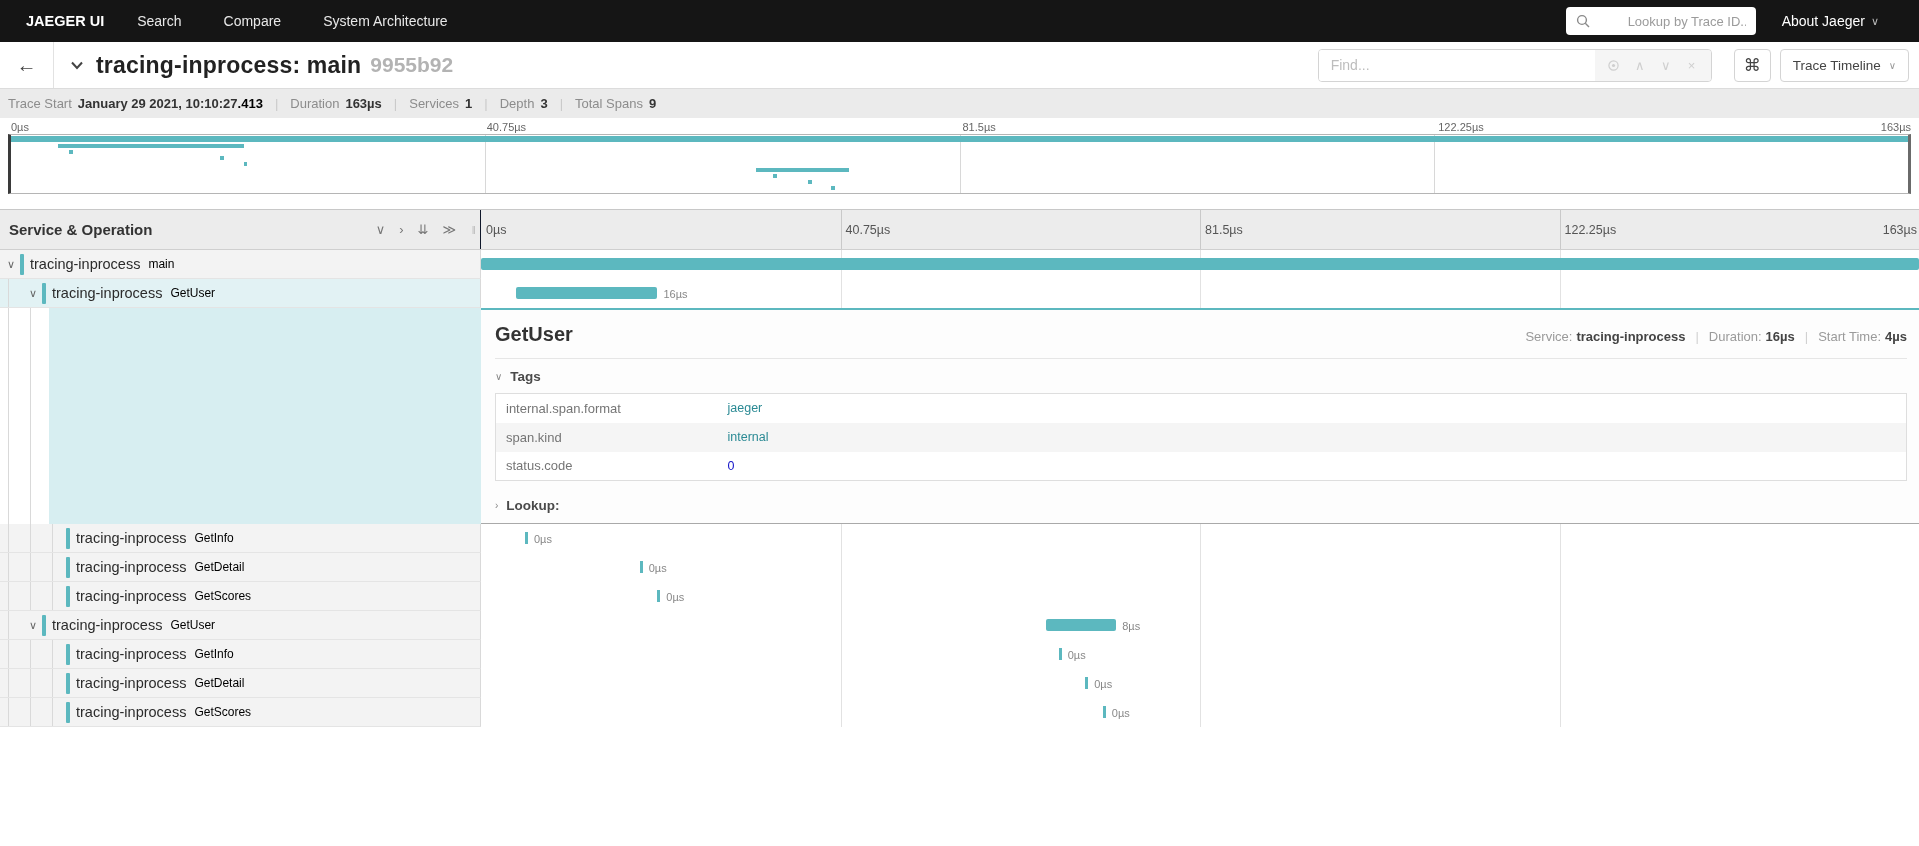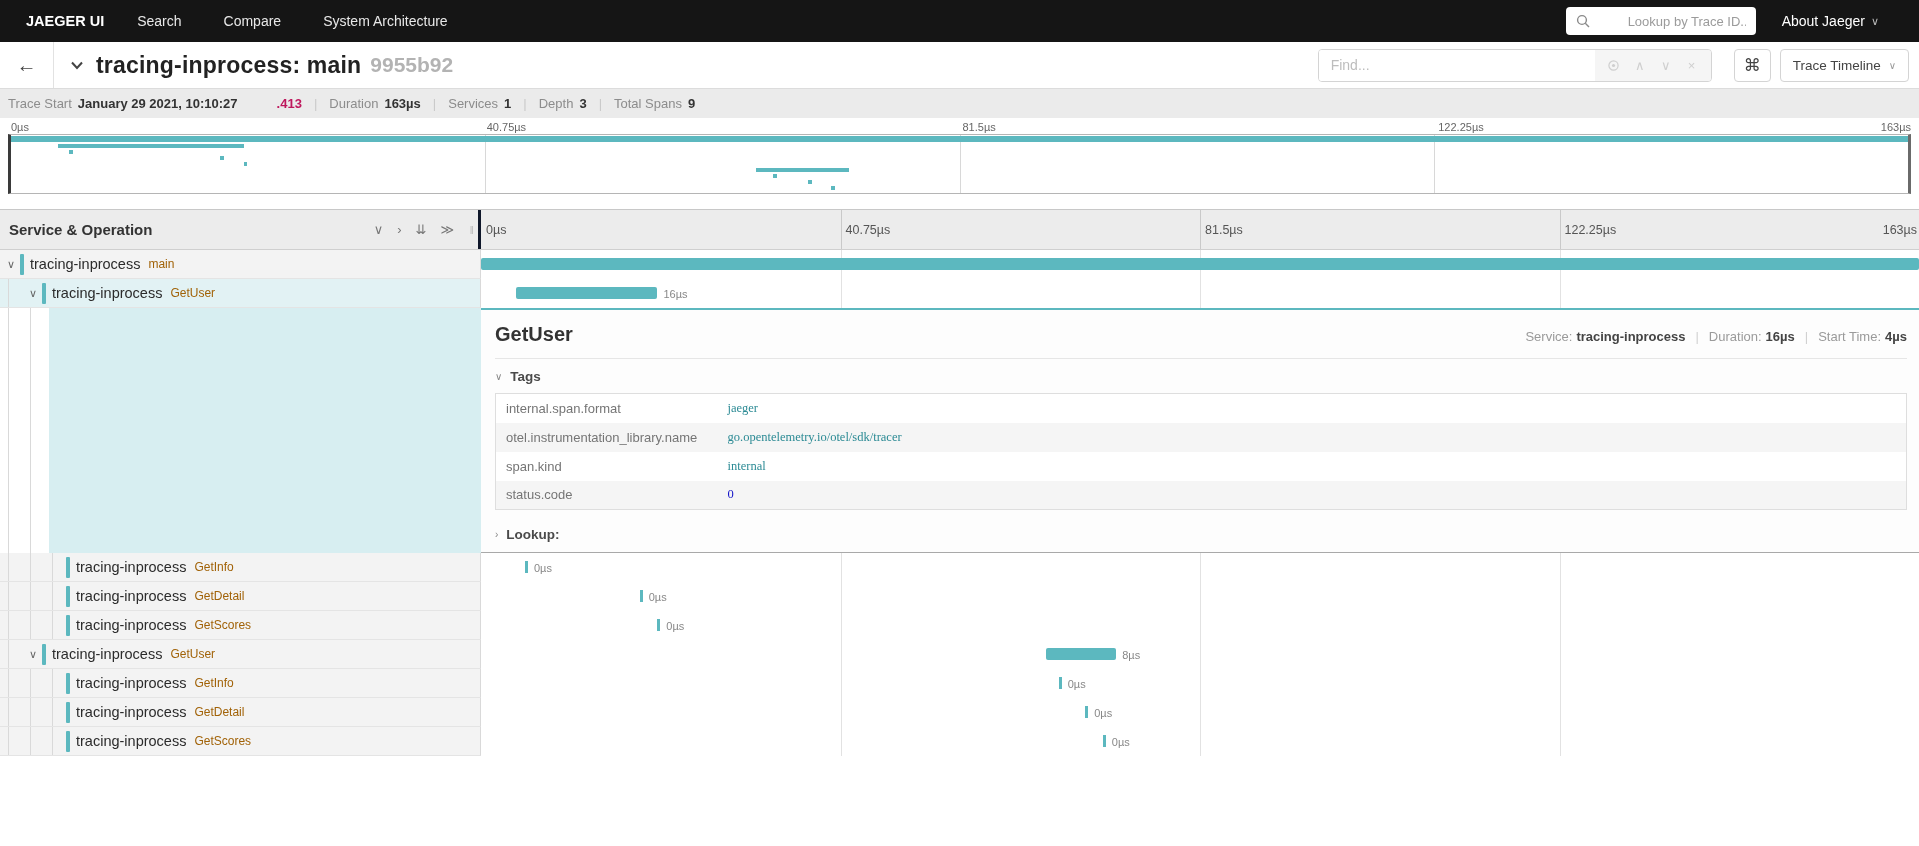--- a/index.html
+++ b/index.html
@@ -39,38 +39,38 @@
   .view-btn { height:33px; border:1px solid #d4d4d4; border-radius:4px; background:#fff; margin:0 10px 0 9px;
     font-size:13.5px; color:#444; display:flex; align-items:center; gap:8px; padding:0 12px; cursor:pointer; }
   .view-btn .chev { color:#999; font-size:10px; }
 
   
   .summary { height:30px; background:#ebebeb; border-top:1px solid #dcdcdc; display:flex;
     align-items:center; padding:0 8px; font-size:13px; }
   .sum-item { display:flex; align-items:center; }
   .sum-item .lbl { color:#8c8c8c; margin-right:6px; }
   .sum-item .val { color:#333; font-weight:bold; }
-  .sum-item .muted { color:#be185d; font-weight:bold;margin-left:39px; }
+  .sum-item .muted { color:#000000; font-weight:bold; }
   .sum-sep { color:#c9c9c9; margin:0 12px; }
 
   
   .mm-ticks { height:16px; position:relative; margin:0 8px; font-size:11px; color:#666; }
   .mm-ticks .tk { position:absolute; bottom:1px; padding-left:3px; }
   .mm-ticks .tk.last { padding:0; }
   .minimap { height:60px; margin:0 8px; position:relative; border:1px solid #b5b5b5;
     border-left:3px solid #3a3a3a; border-right:3px solid #6a6a6a; background:#fff; overflow:hidden; }
   .mm-grid { position:absolute; top:0; bottom:0; width:1px; background:#d8d8d8; }
   .mm-row { position:relative; height:6px; }
   .mm-row.first { height:8px; }
   .mm-bar { position:absolute; top:1px; bottom:1px; background:#5cb8bf; min-width:3px; }
 
   
   .tt-wrap { margin-top:15px; border-top:1px solid #c8c8c8; }
   .col-header { height:40px; background:#ececec; border-bottom:1px solid #cfcfcf; display:flex; position:relative; }
-  .ch-left { width:481px; display:flex; align-items:center; border-right:3px solid #0f172a; position:relative; }
+  .ch-left { width:481px; display:flex; align-items:center; border-right:1px solid #0f172a; position:relative; }
   .ch-title { font-size:15px; font-weight:bold; color:#333; padding-left:9px; flex:1; }
   .ch-icons { display:flex; align-items:center; gap:14px; color:#777; font-size:13px; padding-right:24px; }
   .ch-icons span { cursor:pointer; }
   .ch-grip { position:absolute; right:3px; top:50%; transform:translateY(-50%); color:#b9b9b9; font-size:10px; letter-spacing:1px; }
   .ch-right { flex:1; position:relative; font-size:12.5px; color:#555; }
   .ch-right .tk { position:absolute; top:50%; transform:translateY(-50%); padding-left:5px; }
   .ch-right .tk.last { padding:0; }
   .ch-grid { position:absolute; top:0; bottom:0; width:1px; background:#c9c9c9; }
 
   
@@ -78,21 +78,21 @@
   .row-gridlines { position:absolute; left:481px; right:0; top:0; bottom:0; pointer-events:none; }
   .row-gridlines .gl { position:absolute; top:0; bottom:0; width:1px; background:#e2e2e2; }
   .span-row { height:29px; display:flex; position:relative; z-index:1; }
   .sr-name { width:481px; background:#f3f3f3; border-bottom:1px solid #e4e4e4; border-right:1px solid #d9d9d9;
     display:flex; align-items:center; position:relative; cursor:pointer; }
   .span-row.selected .sr-name { background:#e2f2f4; }
   .guide { position:absolute; top:0; bottom:0; width:1px; background:#d9d9d9; }
   .sr-chev { font-size:11px; color:#666; width:14px; text-align:center; position:relative; z-index:2; }
   .sr-accent { width:4px; height:21px; background:#5cb8bf; margin:0 6px 0 2px; border-radius:1px; }
   .sr-service { font-size:14.5px; color:#2b2b2b; font-weight:500; margin-right:8px; white-space:nowrap; }
-  .sr-op { font-size:12px; color:#a16207; white-space:nowrap; }
+  .sr-op { font-size:12px; color:#000000; white-space:nowrap; }
   .sr-tl { flex:1; position:relative; cursor:pointer; }
   .sr-bar { position:absolute; top:8px; height:12px; background:#5cb8bf; border-radius:2px; }
   .sr-bar.tick { width:3px; border-radius:0; }
   .sr-barlabel { position:absolute; top:50%; transform:translateY(-50%); font-size:11px; color:#888; white-space:nowrap; }
 
   
   .detail-row { display:flex; position:relative; z-index:1; }
   .dr-left { width:481px; position:relative; background:#fff; }
   .dr-blue { position:absolute; left:49px; right:0; top:0; bottom:0; background:#d7eef1; }
   .dr-main { flex:1; background:#fdfdfd; border-top:2px solid #5cb8bf; border-bottom:1px solid #a9a9a9;
@@ -103,21 +103,21 @@
   .det-meta .lbl { color:#9a9a9a; }
   .det-meta .val { color:#444; font-weight:bold; margin-left:4px; }
   .det-meta .sep { color:#d0d0d0; margin:0 10px; }
   .det-hr { border:none; border-top:1px solid #e6e6e6; margin:12px 0 10px; }
   .sect-head { font-size:13.5px; font-weight:bold; color:#4a4a4a; display:flex; align-items:center; gap:8px; cursor:pointer; }
   .sect-head .chev { color:#888; font-size:10px; font-weight:normal; }
   .tags-table { width:100%; border:1px solid #dedede; border-collapse:collapse; margin-top:9px; background:#fff; }
   .tags-table td { height:29px; padding:0 10px; font-size:13px; border:none; }
   .tags-table tr:nth-child(even) { background:#f5f5f5; }
   .tags-table td.k { width:222px; color:#757575; }
-  .tags-table td.v { font-family:Liberation Serif, serif; font-size:12.5px; color:#2b8a94;margin-top:12px; }
+  .tags-table td.v { font-family:Liberation Sans, sans-serif; font-size:12.5px; color:#2b8a94;margin-top:12px; }
   .tags-table td.v.blue { color:#1414c8; }
   .proc-head { margin-top:17px; }
   .spanid-row { margin-top:10px; text-align:right; font-size:13px; display:flex; justify-content:flex-end;
     align-items:center; gap:5px; }
   .spanid-row .lbl { color:#adadad; }
   .spanid-row .val { color:#777; }
   .link-icon { display:inline-flex; cursor:pointer; }
 
   svg.icon { display:block; }
 </style>
@@ -320,24 +320,20 @@
       <span class="chev">∨</span>
       <span>Tags</span>
     </div>
     <table class="tags-table">
             <tbody id="tags-body">
               <tr>
                 <td class="k">internal.span.format</td>
                 <td class="v">jaeger</td>
               </tr>
               <tr>
-                <td class="k">otel.instrumentation_library.name</td>
-                <td class="v">go.opentelemetry.io/otel/sdk/tracer</td>
-              </tr>
-              <tr>
                 <td class="k">span.kind</td>
                 <td class="v">internal</td>
               </tr>
               <tr>
                 <td class="k">status.code</td>
                 <td class="v blue">0</td>
               </tr>
             </tbody>
           </table>
     <div class="sect-head proc-head">

